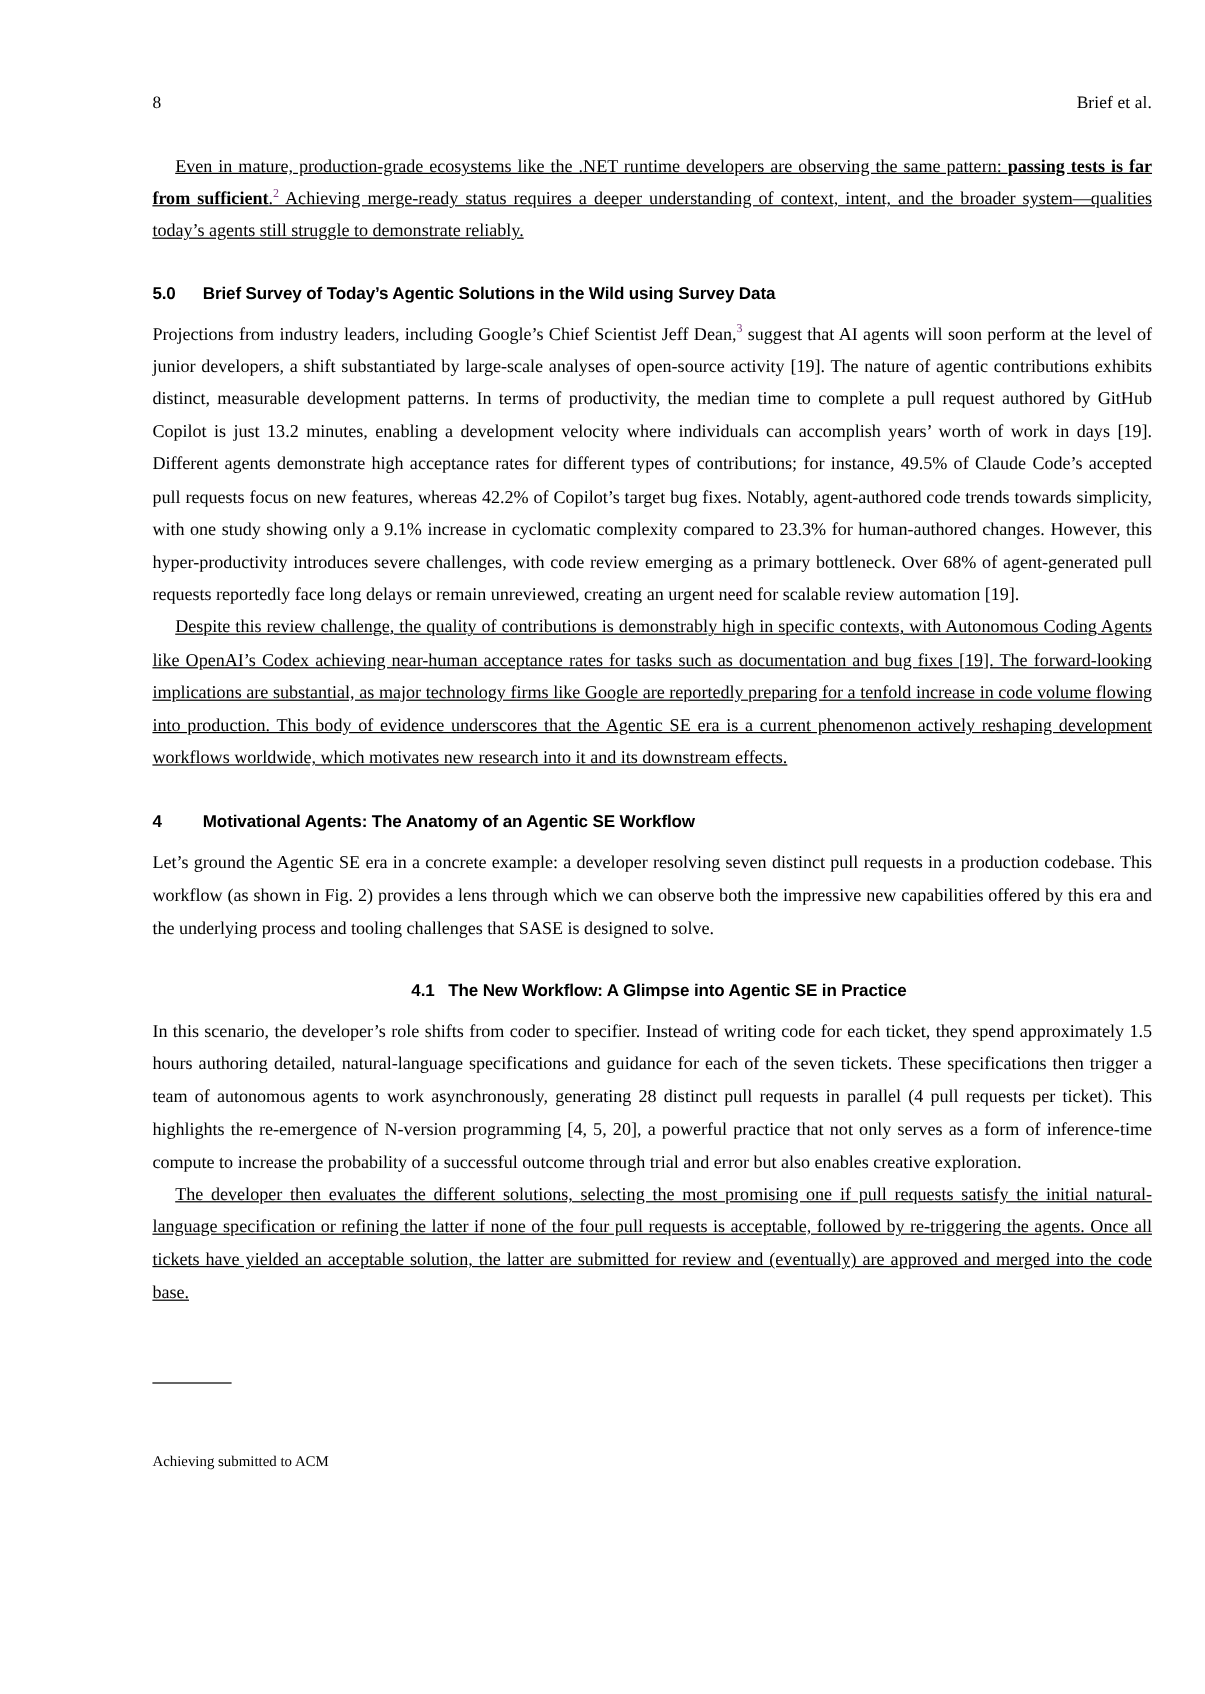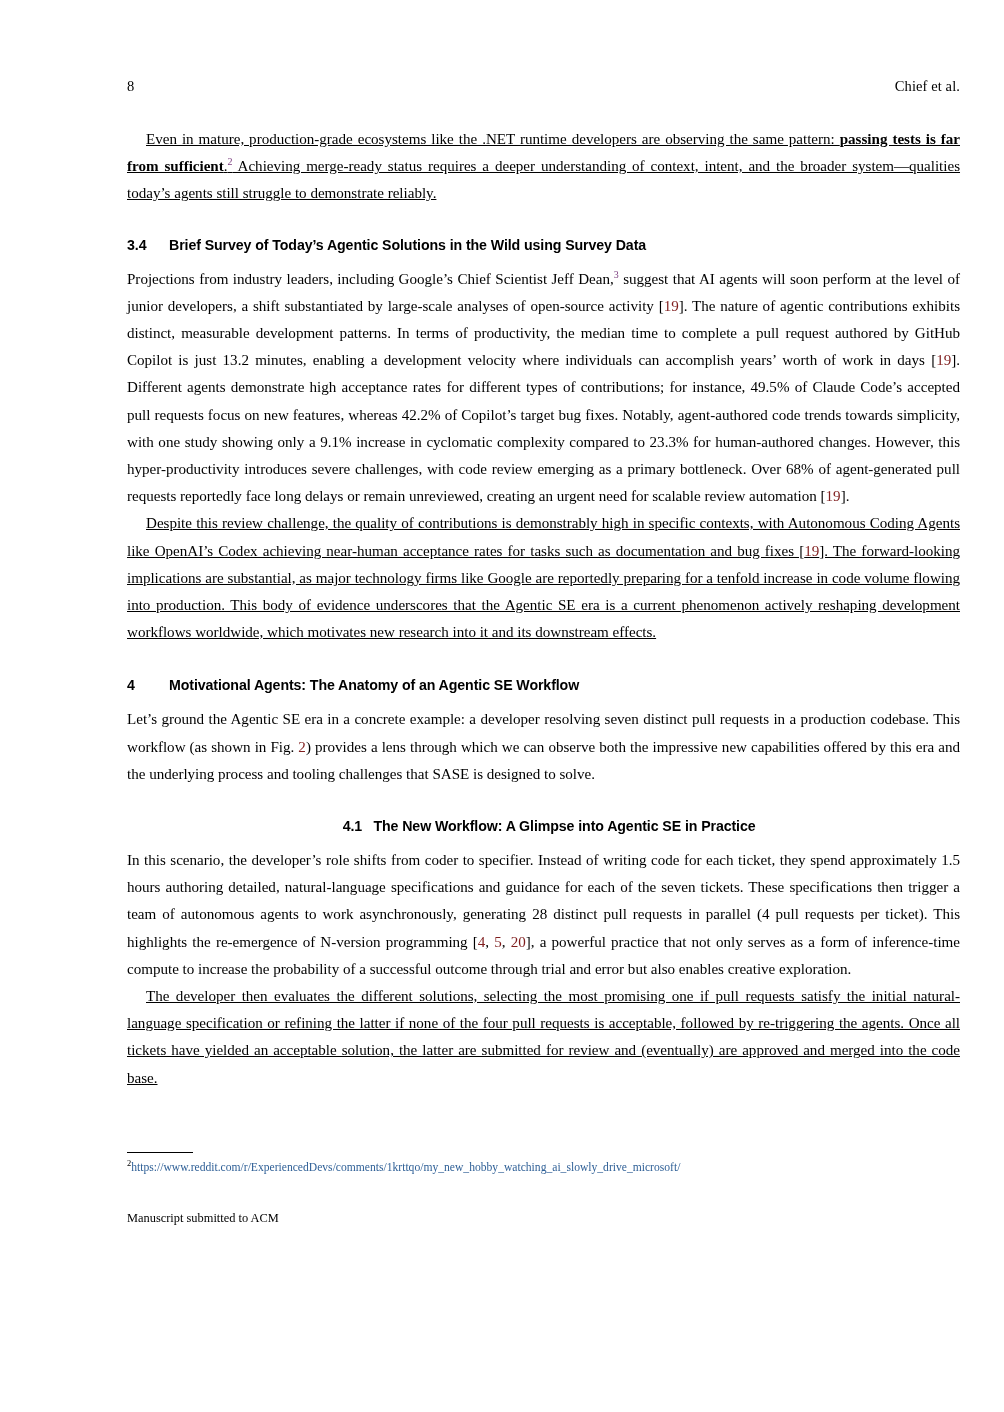--- a/index.html
+++ b/index.html
@@ -61,21 +61,21 @@
     font-size: 14.2px;
     font-weight: bold;
     margin: 0;
     letter-spacing: -0.1px;
   }
   .sec-wrap-34 { margin-top: 29px; margin-bottom: 13px; }
   .sec-wrap-4  { margin-top: 31px; margin-bottom: 13px; }
   .sec-wrap-41 { margin-top: 30px; margin-bottom: 13px; text-align: center; }
   h2.section .num { display: inline-block; min-width: 42px; }
   h2.section .num.wide { min-width: 42px; }
-  .cite { color: #7f1d1d; }
+  .cite { color: #000000; }
   sup.fn {
     color: #7a3b7d;
     font-size: 10px;
     vertical-align: super;
     line-height: 0;
   }
   b.lead { font-weight: bold; }
   .footnotes {
     position: absolute;
     left: 0;
@@ -109,29 +109,29 @@
     color: #000000;
   }
 </style>
 </head>
 <body>
 
 <div class="page">
 
   <div class="running-head">
     <span class="folio">8</span>
-    <span class="authors">Chief et al.</span>
+    <span class="authors">Brief et al.</span>
   </div>
 
   <div class="content">
 
     <p class="body indent"><span>Even in mature, production-grade ecosystems like the .NET runtime developers are observing the same pattern: </span><b class="lead">passing tests is far from sufficient</b><span>.</span><sup class="fn">2</sup><span> Achieving merge-ready status requires a deeper understanding of context, intent, and the broader system—qualities today’s agents still struggle to demonstrate reliably.</span></p>
 
     <div class="sec-wrap-34">
-      <h2 class="section"><span class="num">3.4</span><span>Brief Survey of Today’s Agentic Solutions in the Wild using Survey Data</span></h2>
+      <h2 class="section"><span class="num">5.0</span><span>Brief Survey of Today’s Agentic Solutions in the Wild using Survey Data</span></h2>
     </div>
 
     <p class="body"><span>Projections from industry leaders, including Google’s Chief Scientist Jeff Dean,</span><sup class="fn">3</sup><span> suggest that AI agents will soon perform at the level of junior developers, a shift substantiated by large-scale analyses of open-source activity [</span><span class="cite">19</span><span>]. The nature of agentic contributions exhibits distinct, measurable development patterns. In terms of productivity, the median time to complete a pull request authored by GitHub Copilot is just 13.2 minutes, enabling a development velocity where individuals can accomplish years’ worth of work in days [</span><span class="cite">19</span><span>]. Different agents demonstrate high acceptance rates for different types of contributions; for instance, 49.5% of Claude Code’s accepted pull requests focus on new features, whereas 42.2% of Copilot’s target bug fixes. Notably, agent-authored code trends towards simplicity, with one study showing only a 9.1% increase in cyclomatic complexity compared to 23.3% for human-authored changes. However, this hyper-productivity introduces severe challenges, with code review emerging as a primary bottleneck. Over 68% of agent-generated pull requests reportedly face long delays or remain unreviewed, creating an urgent need for scalable review automation [</span><span class="cite">19</span><span>].</span></p>
 
     <p class="body indent"><span>Despite this review challenge, the quality of contributions is demonstrably high in specific contexts, with Autonomous Coding Agents like OpenAI’s Codex achieving near-human acceptance rates for tasks such as documentation and bug fixes [</span><span class="cite">19</span><span>]. The forward-looking implications are substantial, as major technology firms like Google are reportedly preparing for a tenfold increase in code volume flowing into production. This body of evidence underscores that the Agentic SE era is a current phenomenon actively reshaping development workflows worldwide, which motivates new research into it and its downstream effects.</span></p>
 
     <div class="sec-wrap-4">
       <h2 class="section"><span class="num wide">4</span><span>Motivational Agents: The Anatomy of an Agentic SE Workflow</span></h2>
     </div>
 
@@ -142,18 +142,17 @@
     </div>
 
     <p class="body"><span>In this scenario, the developer’s role shifts from coder to specifier. Instead of writing code for each ticket, they spend approximately 1.5 hours authoring detailed, natural-language specifications and guidance for each of the seven tickets. These specifications then trigger a team of autonomous agents to work asynchronously, generating 28 distinct pull requests in parallel (4 pull requests per ticket). This highlights the re-emergence of N-version programming [</span><span class="cite">4</span><span>, </span><span class="cite">5</span><span>, </span><span class="cite">20</span><span>], a powerful practice that not only serves as a form of inference-time compute to increase the probability of a successful outcome through trial and error but also enables creative exploration.</span></p>
 
     <p class="body indent">The developer then evaluates the different solutions, selecting the most promising one if pull requests satisfy the initial natural-language specification or refining the latter if none of the four pull requests is acceptable, followed by re-triggering the agents. Once all tickets have yielded an acceptable solution, the latter are submitted for review and (eventually) are approved and merged into the code base.</p>
 
   </div>
 
   <div class="footnotes">
     <div class="fn-rule"></div>
-    <div class="fn-line"><sup>2</sup><span class="fn-url">https://www.reddit.com/r/ExperiencedDevs/comments/1krttqo/my_new_hobby_watching_ai_slowly_drive_microsoft/</span></div>
   </div>
 
-  <div class="manuscript-footer">Manuscript submitted to ACM</div>
+  <div class="manuscript-footer">Achieving submitted to ACM</div>
 
 </div>
 
 </body></html>

